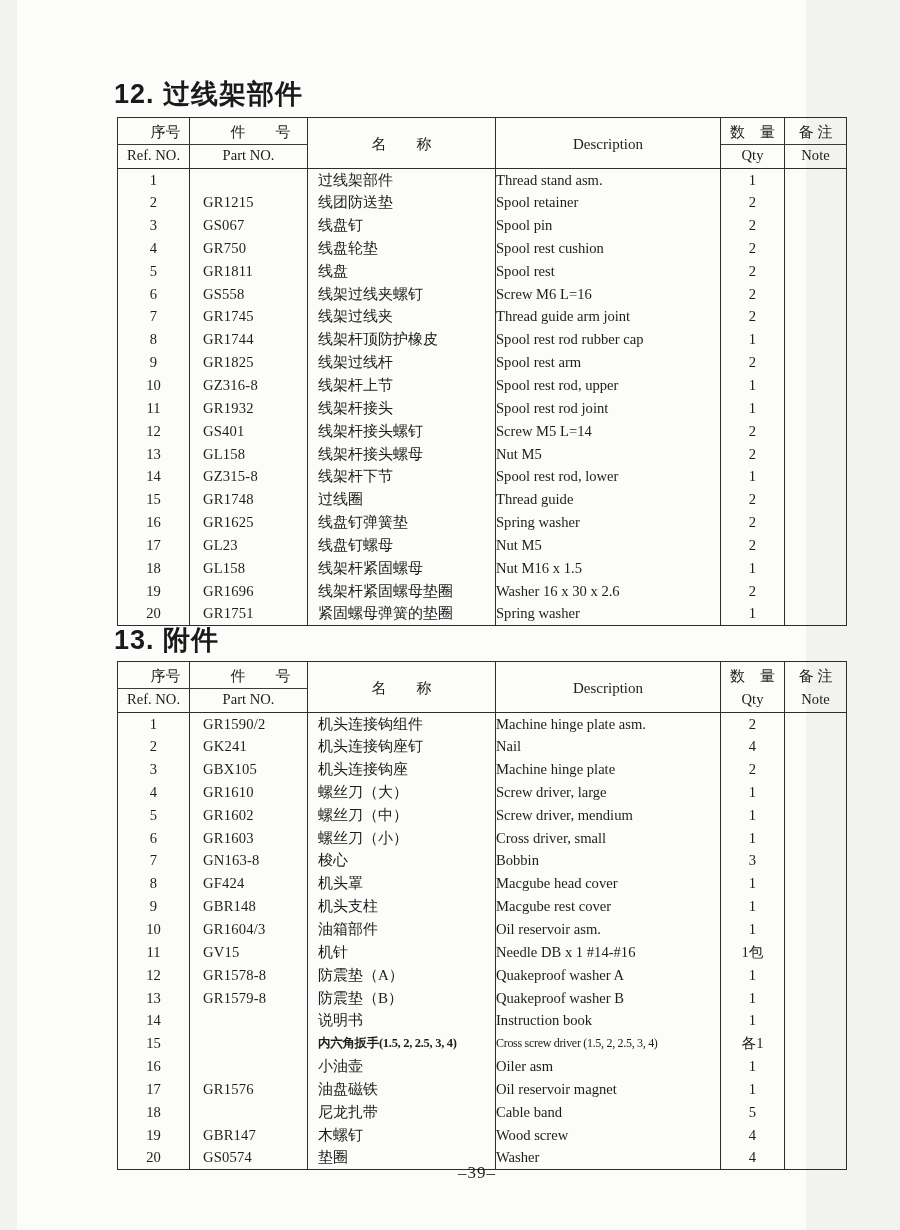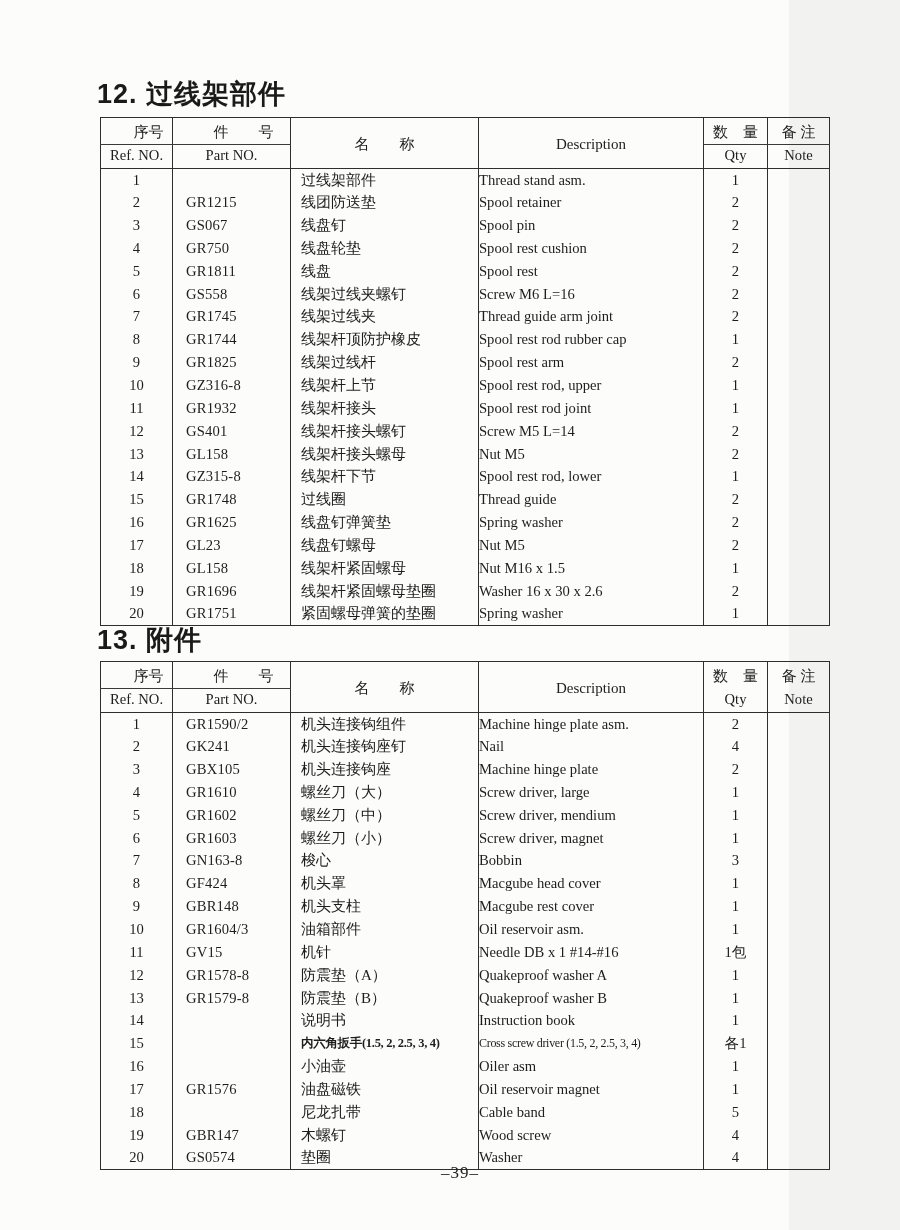--- a/index.html
+++ b/index.html
@@ -5,21 +5,21 @@
   html,body{margin:0;padding:0;}
   body{
     width:900px;height:1230px;
     background:#f2f2f0;
     font-family:"Liberation Serif","DejaVu Serif",serif;
     color:#1c1c1c;
     position:relative;
     overflow:hidden;
   }
   .page{
-    position:absolute;left:0;top:0;width:789px;height:1230px;
+    position:absolute;left:17px;top:0;width:789px;height:1230px;
     background:#fcfcfa;
   }
   .section-title{
     position:absolute;left:97px;
     font-family:"Liberation Sans","DejaVu Sans",sans-serif;
     font-weight:700;font-size:27px;letter-spacing:1px;color:#1a1a1a;
   }
   #title-12{top:76px;}
   #title-13{top:622px;}
 
@@ -325,21 +325,21 @@
           <td class="c2">GR1602</td>
           <td class="c3">螺丝刀（中）</td>
           <td class="c4">Screw driver, mendium</td>
           <td class="c5">1</td>
           <td class="c6"></td>
         </tr>
         <tr>
           <td class="c1">6</td>
           <td class="c2">GR1603</td>
           <td class="c3">螺丝刀（小）</td>
-          <td class="c4">Screw driver, magnet</td>
+          <td class="c4">Cross driver, small</td>
           <td class="c5">1</td>
           <td class="c6"></td>
         </tr>
         <tr>
           <td class="c1">7</td>
           <td class="c2">GN163-8</td>
           <td class="c3">梭心</td>
           <td class="c4">Bobbin</td>
           <td class="c5">3</td>
           <td class="c6"></td>

